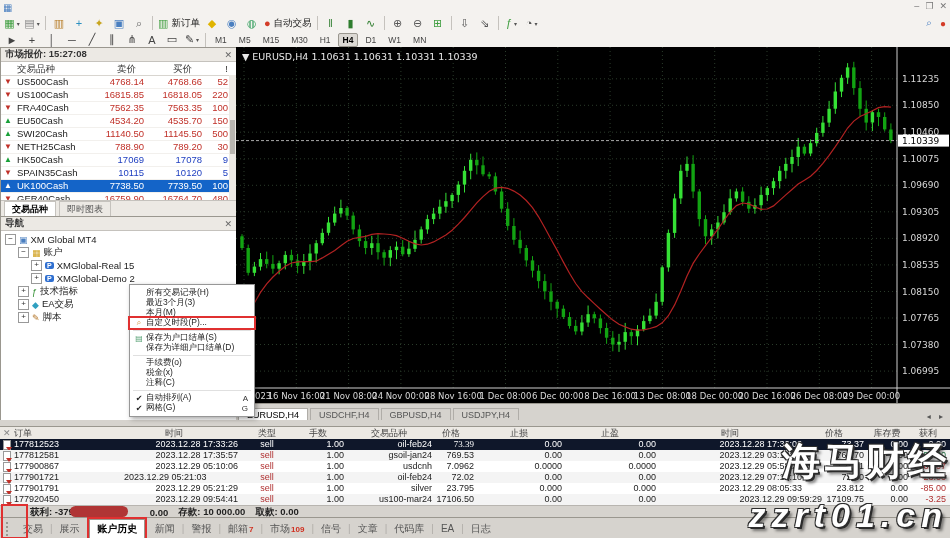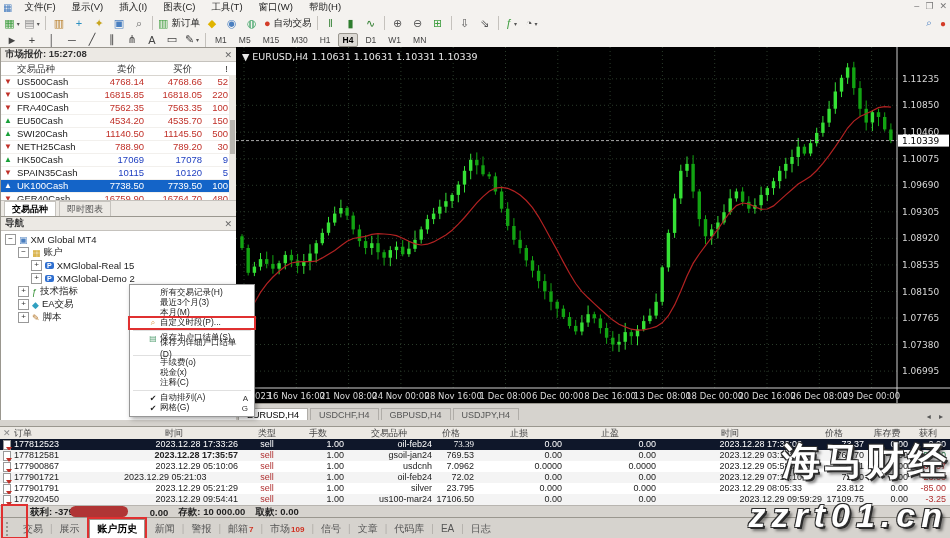--- a/index.html
+++ b/index.html
@@ -68,42 +68,41 @@
   #term-status{position:absolute;left:0;top:85px;width:950px;height:12px;background:#d6d3ce;border-top:1px solid #b8b5b0;font-size:9.5px;font-weight:bold;color:#222;display:flex;align-items:center;}
   #term-status span{margin-right:10px;}
   #term-tabs{position:absolute;left:0;top:97px;width:950px;height:21px;background:#d6d3ce;border-top:1px solid #9a978f;display:flex;align-items:center;font-size:10px;color:#555;}
   .btab{padding:2px 7px;position:relative;}
   .btab.active{background:#fff;border:1px solid #9a978f;border-bottom:1px solid #fff;font-weight:bold;color:#000;}
   .btab .bdg{color:#d03020;font-size:8px;font-weight:bold;margin-left:1px;}
   .btab-sep{color:#b0ada8;}
   .gripper{width:4px;height:14px;border-left:2px dotted #9a978f;margin:0 4px 0 6px;}
   
   #ctx{left:129px;top:284px;width:124px;background:#fff;border:1px solid #979797;box-shadow:2px 2px 5px rgba(0,0,0,.35);z-index:40;padding:3px 0;}
-  .mi{height:10px;display:flex;align-items:center;font-size:8.5px;color:#222;padding:0 6px 0 16px;}
+  .mi{height:10px;display:flex;align-items:center;font-size:8.5px;color:#222;padding:0 6px 0 2px;}
   .mi .gut{width:14px;flex:none;text-align:center;font-size:8px;}
   .mi .sc{margin-left:auto;font-size:8px;color:#333;}
   .msep{height:1px;background:#e0e0e0;margin:2px 3px;}
   .hl-box{box-shadow:0 0 0 2px #e03030;}
   
   .annot{position:absolute;border:2px solid #e03030;z-index:60;pointer-events:none;}
   #redact{position:absolute;left:70px;top:506px;width:58px;height:11px;background:#b03535;border-radius:6px;z-index:45;}
   .wm{position:absolute;z-index:50;pointer-events:none;color:#fff;font-weight:900;
       text-shadow:2px 2px 0 #2c2c2c,-1px -1px 0 #2c2c2c,1px -1px 0 #2c2c2c,-1px 1px 0 #2c2c2c,4px 4px 3px rgba(0,0,0,.45);}
   #wm1{right:0px;top:436px;font-size:38px;letter-spacing:4px;font-family:"Liberation Sans",sans-serif;}
   #wm2{right:2px;top:496px;font-size:34px;font-style:italic;letter-spacing:6px;}
   #corner-annot{left:1px;top:504px;width:23px;height:31px;}
   svg text{font-family:"DejaVu Sans","Liberation Sans",sans-serif;}
 </style>
 </head>
 <body>
 
 <div class="app">
   <div class="abs" id="menubar">
     <span class="appicon">▦</span>
-    <span id="menu-items"><span class="menu-item">文件(F)</span><span class="menu-item">显示(V)</span><span class="menu-item">插入(I)</span><span class="menu-item">图表(C)</span><span class="menu-item">工具(T)</span><span class="menu-item">窗口(W)</span><span class="menu-item">帮助(H)</span></span>
     <span class="winctl" id="win-controls">
         <span>–</span>
         <span>❐</span>
         <span>✕</span>
       </span>
   </div>
   <div class="abs" id="toolbar1">
       <span class="tbtn">
         <span style="color: rgb(63, 158, 63);">▦</span>
         <span class="dd">▾</span>
@@ -676,21 +675,21 @@
           <span class="tcell" style="left: 476px; width: 86px; text-align: right;">0.00</span>
           <span class="tcell" style="left: 564px; width: 92px; text-align: right;">0.00</span>
           <span class="tcell" style="left: 658px; width: 144px; text-align: right;">2023.12.28 17:36:06</span>
           <span class="tcell" style="left: 804px; width: 60px; text-align: right;">73.37</span>
           <span class="tcell" style="left: 866px; width: 42px; text-align: right;">0.00</span>
           <span class="tcell" style="left: 910px; width: 36px; text-align: right;">2.00</span>
         </div>
         <div class="trow alt" style="top: 11px;">
           <span class="doc"></span>
           <span class="tcell" style="left: 14px; width: 96px; text-align: left;">177812581</span>
-          <span class="tcell" style="left: 110px; width: 128px; text-align: right; font-weight: bold;">2023.12.28 17:35:57</span>
+          <span class="tcell" style="left: 110px; width: 128px; text-align: right;">2023.12.28 17:35:57</span>
           <span class="tcell" style="left: 244px; width: 46px; text-align: center; color: rgb(176, 48, 48);">sell</span>
           <span class="tcell" style="left: 292px; width: 52px; text-align: right;">1.00</span>
           <span class="tcell" style="left: 346px; width: 86px; text-align: right;">gsoil-jan24</span>
           <span class="tcell" style="left: 428px; width: 46px; text-align: right;">769.53</span>
           <span class="tcell" style="left: 476px; width: 86px; text-align: right;">0.00</span>
           <span class="tcell" style="left: 564px; width: 92px; text-align: right;">0.00</span>
           <span class="tcell" style="left: 658px; width: 144px; text-align: right;">2023.12.29 03:10:26</span>
           <span class="tcell" style="left: 804px; width: 60px; text-align: right;">764.70</span>
           <span class="tcell" style="left: 866px; width: 42px; text-align: right;">0.00</span>
           <span class="tcell" style="left: 910px; width: 36px; text-align: right; color: rgb(32, 112, 64);">59.30</span>

